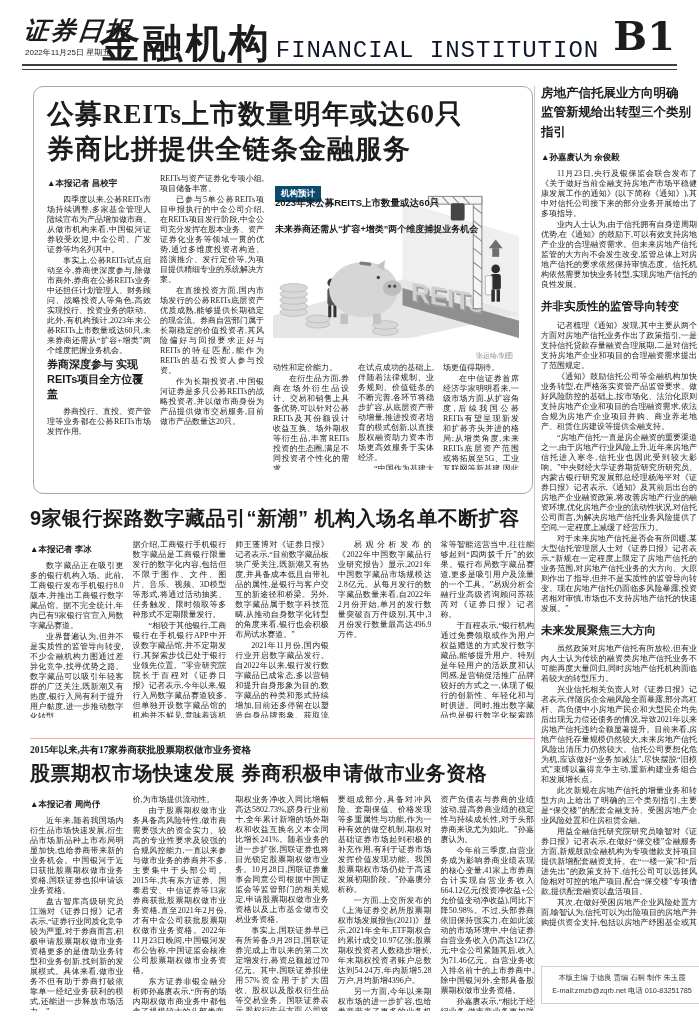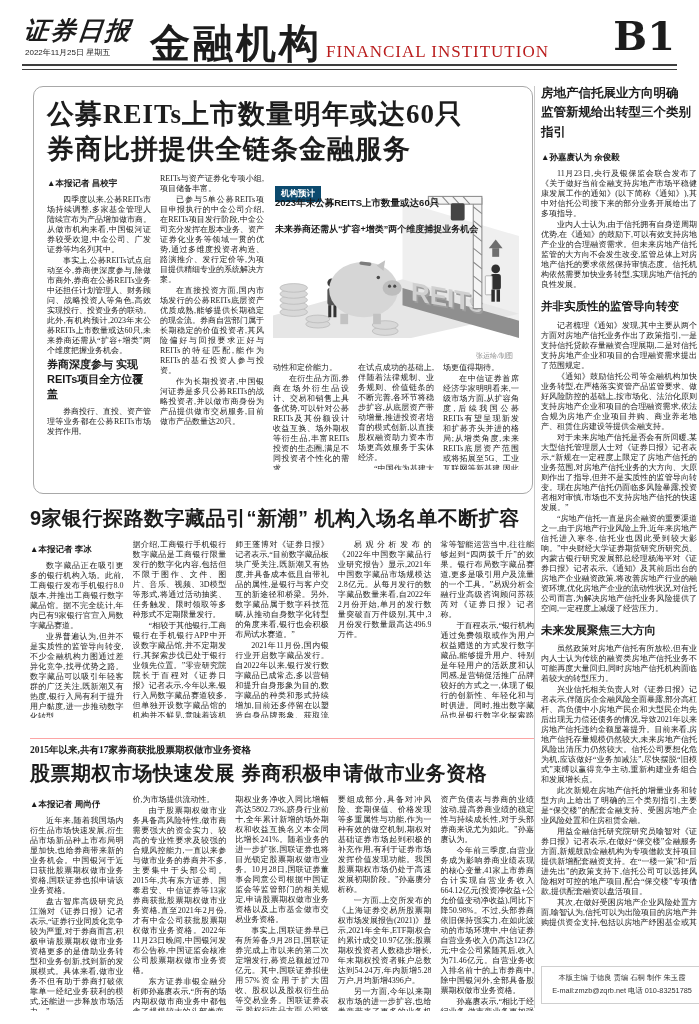--- a/index.html
+++ b/index.html
@@ -4,21 +4,21 @@
 <style>
   html,body{margin:0;padding:0;background:#f3f3f3;}
   .page{position:relative;width:699px;height:1024px;background:#ffffff;overflow:hidden;
         font-family:"Liberation Serif",serif;color:#1c1c1c;}
   
   .logo{position:absolute;left:24px;top:14px;font-family:"DejaVu Serif",serif;
         font-weight:bold;font-style:italic;font-size:25px;letter-spacing:2px;transform:skewX(-6deg);}
   .dateline{position:absolute;left:25px;top:47px;font-size:8px;color:#222;font-family:"Liberation Sans",sans-serif;}
   .sectitle{position:absolute;left:0;right:0;top:16px;text-align:center;white-space:nowrap;}
   .sectitle .cn{font-family:"Liberation Sans",sans-serif;font-weight:900;font-size:40px;letter-spacing:3px;}
-  .sectitle .en{font-family:Liberation Serif, serif;font-size:17px;color:#b91c1c;letter-spacing:1px;}
+  .sectitle .en{font-family:Liberation Mono, monospace;font-size:24px;color:#0f172a;letter-spacing:1px;}
   .pageno{position:absolute;right:24px;top:12px;font-family:"DejaVu Serif",serif;font-weight:bold;font-size:40px;}
   .toprule{position:absolute;left:22px;right:22px;top:64px;height:3px;
            border-top:2px solid #3e3e3e;border-bottom:1px solid #3e3e3e;}
   
   .p{font-size:8px;line-height:10px;text-align:justify;text-indent:2em;margin:0 0 1px 0;}
   .p.cont{text-indent:0;}
   .byline{font-size:8.5px;font-weight:bold;margin:4px 0 5px 0;font-family:"Liberation Sans",sans-serif;}
   .sub{font-family:"Liberation Sans",sans-serif;font-weight:800;font-size:11px;line-height:1.35;margin:0 0 5px 0;}
   
   .leadbox{position:absolute;left:33px;top:86px;width:500px;height:408px;box-sizing:border-box;
@@ -188,22 +188,22 @@
       <div>房地产信托展业方向明确</div>
       <div>监管新规给出转型三个类别指引</div>
     </div>
     <div class="trust-flow">
         <p class="byline">▲孙嘉赓认为 余俊毅</p>
         <p class="p">11月23日,央行及银保监会联合发布了《关于做好当前金融支持房地产市场平稳健康发展工作的通知》(以下简称《通知》),其中对信托公司接下来的部分业务开展给出了多项指导。</p>
         <p class="p">业内人士认为,由于信托拥有自身逆周期优势,在《通知》的鼓励下,可以有效支持房地产企业的合理融资需求。但未来房地产信托监管的大方向不会发生改变,监管总体上对房地产信托的要求依然保持审慎态度。信托机构依然需要加快业务转型,实现房地产信托的良性发展。</p>
         <h3 class="sub">并非实质性的监管导向转变</h3>
         <p class="p">记者梳理《通知》发现,其中主要从两个方面对房地产信托业务作出了政策指引,一是支持信托贷款存量融资合理展期,二是对信托支持房地产企业和项目的合理融资需求提出了范围规定。</p>
         <p class="p">《通知》鼓励信托公司等金融机构加快业务转型,在严格落实资管产品监管要求、做好风险防控的基础上,按市场化、法治化原则支持房地产企业和项目的合理融资需求,依法合规为房地产企业项目并购、商业养老地产、租赁住房建设等提供金融支持。</p>
+        <p class="p">“房地产信托一直是房企融资的重要渠道之一,由于房地产行业风险上升,近年来房地产信托进入寒冬,信托业也因此受到较大影响。”中央财经大学证券期货研究所研究员、内蒙古银行研究发展部总经理杨海平对《证券日报》记者表示,《通知》及其前后出台的房地产企业融资政策,将改善房地产行业的融资环境,优化房地产企业的流动性状况,对信托公司而言,为解决房地产信托业务风险提供了空间,一定程度上减缓了经营压力。</p>
         <p class="p">对于未来房地产信托是否会有所回暖,某大型信托管理层人士对《证券日报》记者表示,“新规在一定程度上限定了房地产信托的业务范围,对房地产信托业务的大方向、大原则作出了指导,但并不是实质性的监管导向转变。现在房地产信托仍面临多风险暴露,投资者相对审慎,市场也不支持房地产信托的快速发展。”</p>
-        <p class="p">“房地产信托一直是房企融资的重要渠道之一,由于房地产行业风险上升,近年来房地产信托进入寒冬,信托业也因此受到较大影响。”中央财经大学证券期货研究所研究员、内蒙古银行研究发展部总经理杨海平对《证券日报》记者表示,《通知》及其前后出台的房地产企业融资政策,将改善房地产行业的融资环境,优化房地产企业的流动性状况,对信托公司而言,为解决房地产信托业务风险提供了空间,一定程度上减缓了经营压力。</p>
         <h3 class="sub">未来发展聚焦三大方向</h3>
         <p class="p">虽然政策对房地产信托有所放松,但有业内人士认为传统的融资类房地产信托业务不可能再度大量回归,同时房地产信托机构面临着较大的转型压力。</p>
         <p class="p">兴业信托相关负责人对《证券日报》记者表示,伴随房企金融风险全面暴露,部分高杠杆、高负债中小房地产民企和大型民企均先后出现无力偿还债务的情况,导致2021年以来房地产信托违约金额显著提升。目前来看,房地产信托存量规模仍然较大,未来房地产信托风险出清压力仍然较大。信托公司要想化危为机,应该做好“业务加减法”,尽快摆脱“旧模式”束缚以赢得竞争主动,重新构建业务组合和发展增长点。</p>
         <p class="p">此次新规在房地产信托的增量业务和转型方向上给出了明确的三个类别指引,主要是“保交楼”的配套金融支持、受困房地产企业风险处置和住房租赁金融。</p>
         <p class="p">用益金融信托研究院研究员喻智对《证券日报》记者表示,在做好“保交楼”金融服务方面,新规鼓励金融机构为专项借款支持项目提供新增配套融资支持。在“一楼一策”和“后进先出”的政策支持下,信托公司可以选择风险相对可控的地产项目,配合“保交楼”专项借款,提供配套融资以盘活项目。</p>
         <p class="p">其次,在做好受困房地产企业风险处置方面,喻智认为,信托可以为出险项目的房地产并购提供资金支持,包括以房地产纾困基金或其子公司为承接主体的并购贷款;还可以通过受让股权或认购新增股权的形式开展相关业务,推动加快资产处置。在支持住房租赁金融方面,房地产投资信托基金(REITs)预期将成为房地产信托展业的蓝海。</p>
       </div>
   </div>
 
   <div class="pfooter">

